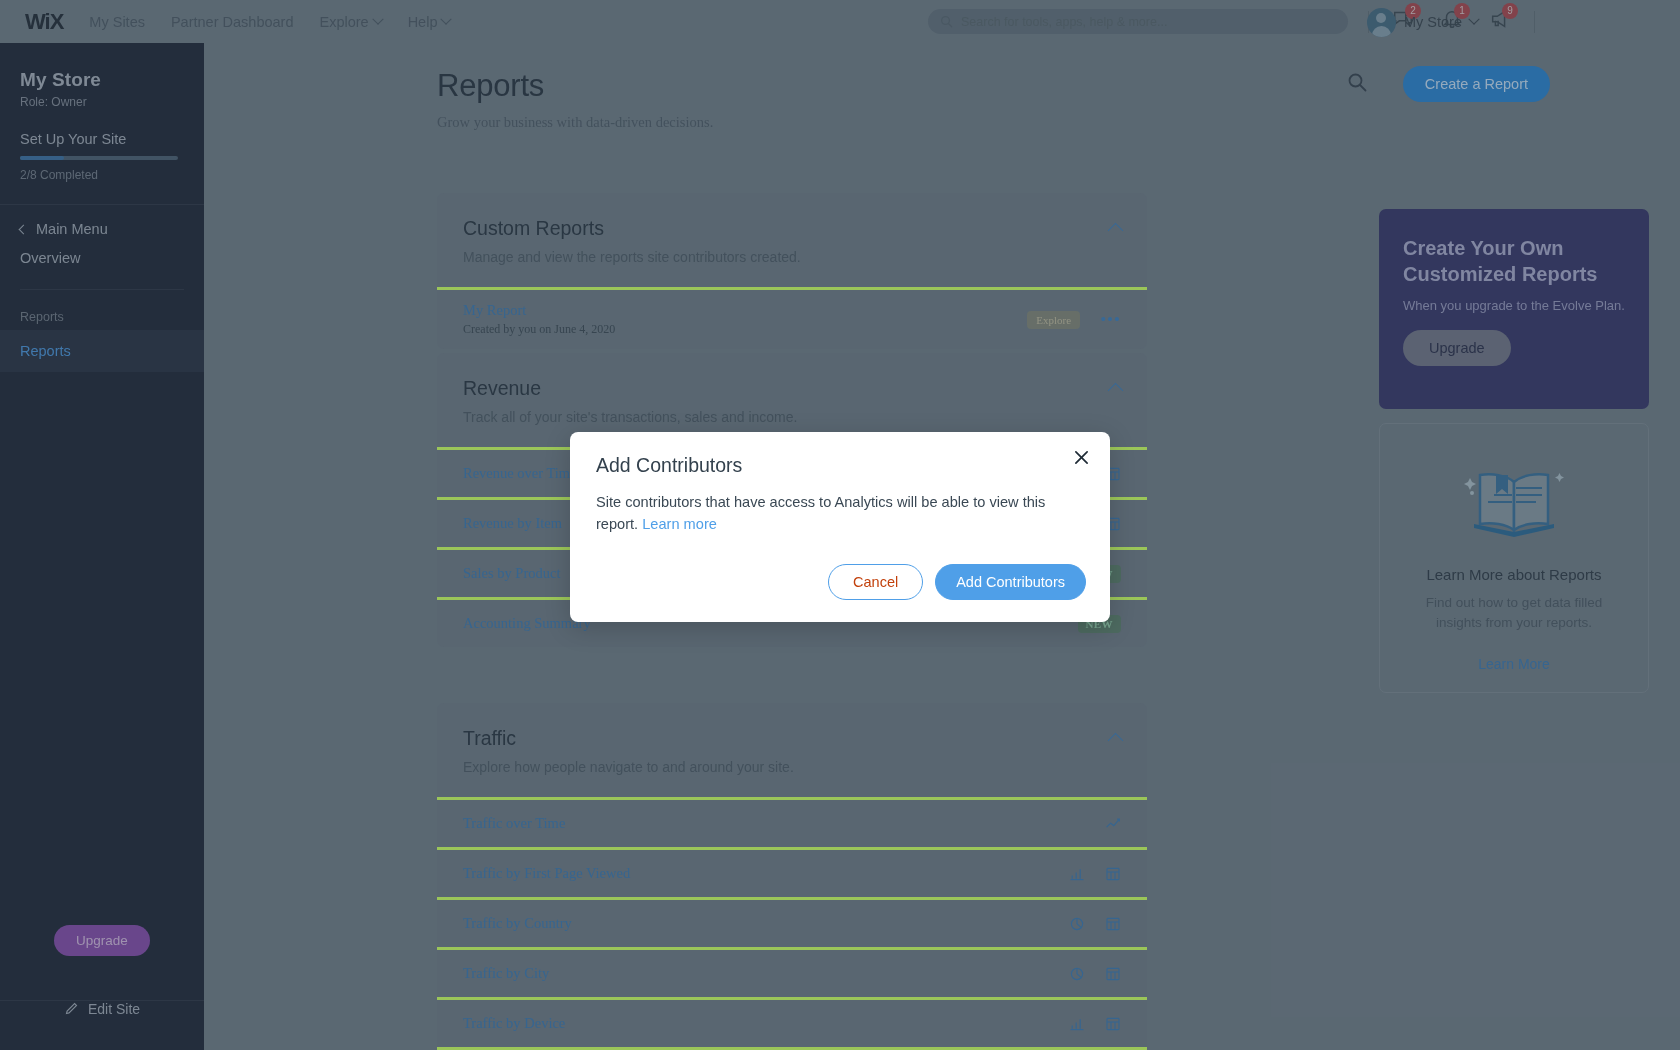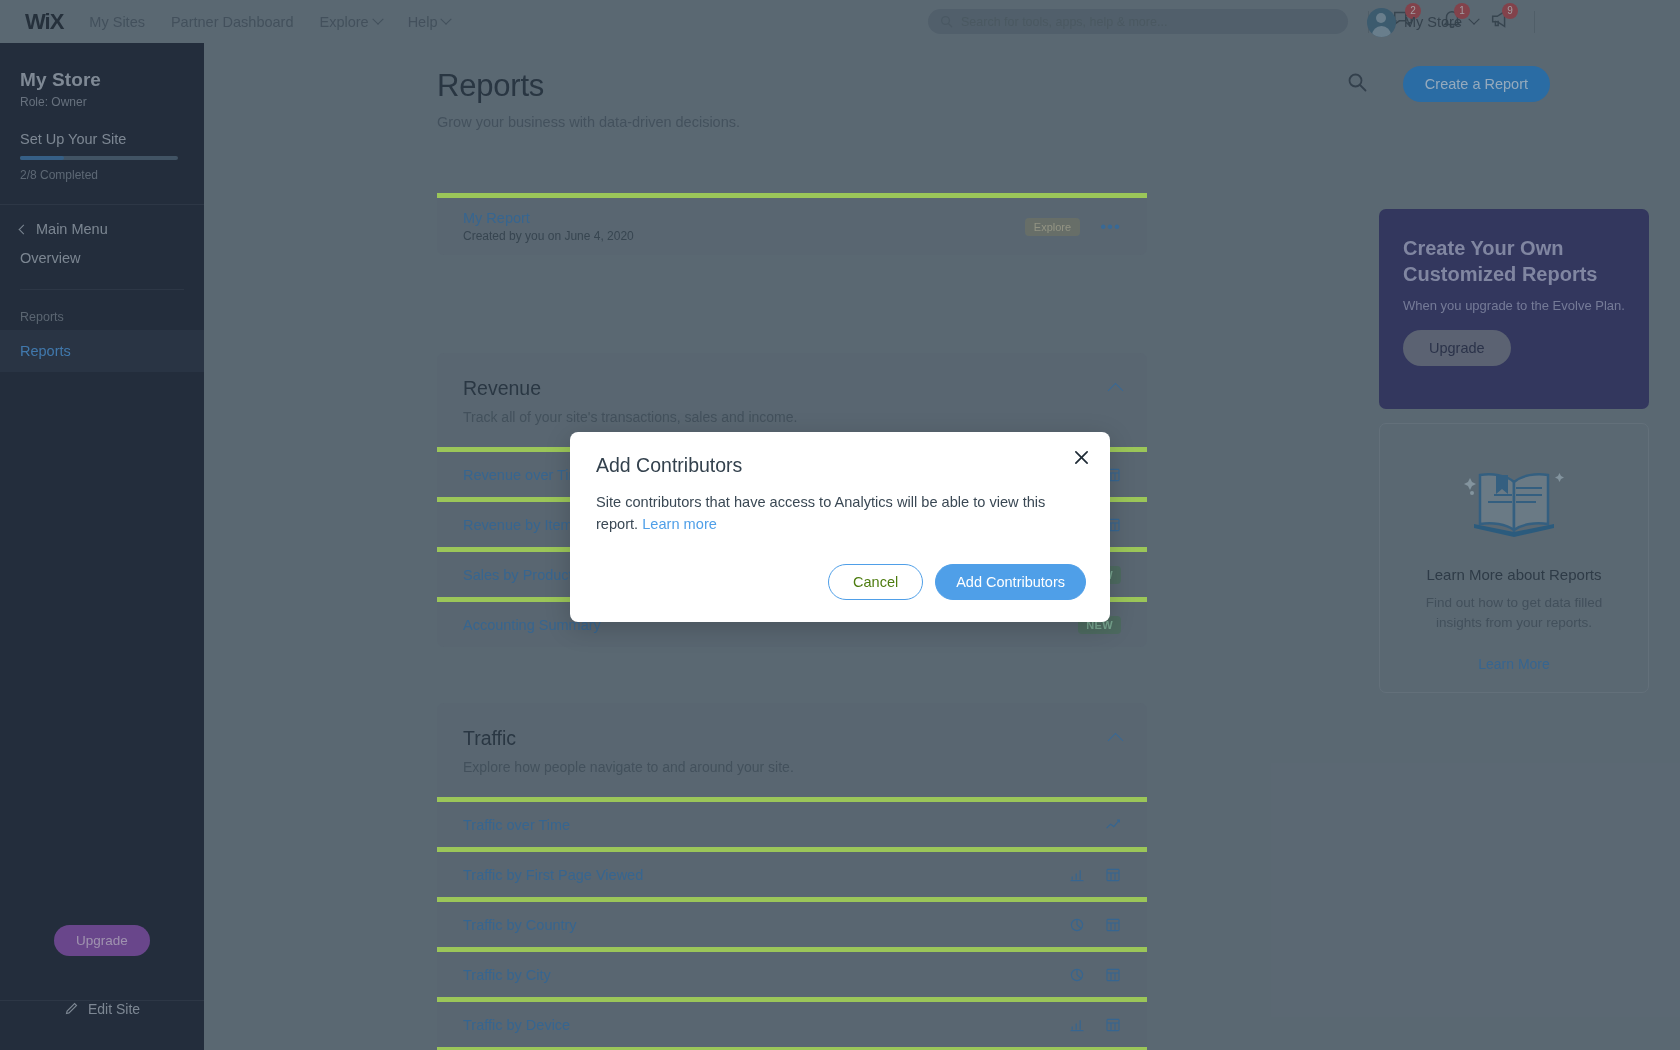--- a/index.html
+++ b/index.html
@@ -112,21 +112,21 @@
     position: absolute; bottom: 0; left: 0; width: 204px; height: 50px;
     border-top: 1px solid #313c4c; display: flex; align-items: flex-start;
     justify-content: center; gap: 9px; font-size: 14px; color: #98a2af;
   }
   #sb-edit svg { width: 15px; height: 15px; }
 
   
   #main { position: absolute; left: 204px; top: 43px; width: 1476px; height: 1007px; }
   #page-head { position: absolute; left: 233px; top: 25px; }
   #page-title { font-size: 31px; color: #2c3a47; font-weight: normal; letter-spacing: -.2px; }
-  #page-sub { font-size: 14.5px; color: #4e5d69; margin-top: 10px; }
+  #page-sub { font-size: 14.5px; color: #4e5d69; margin-top: 10px; font-family: Liberation Serif, serif; }
   #head-actions { position: absolute; right: 130px; top: 23px; display: flex; align-items: center; gap: 36px; justify-content: flex-end; }
   #head-search svg { width: 20px; height: 20px; opacity: .8; }
   #create-report {
     background: #2d7fc4; color: #b7cfe4; font-size: 14.5px;
     padding: 10px 22px; border-radius: 19px; border: 0; font-family: inherit;
   }
 
   
   .card {
     position: absolute; left: 233px; width: 710px;
@@ -135,23 +135,24 @@
   .card-head { padding: 24px 26px 22px 26px; position: relative; }
   .card-head h2 { font-size: 19.5px; font-weight: normal; color: #2d3b48; }
   .card-head p { font-size: 14px; color: #4d5c68; margin-top: 9px; }
   .collapse-arrow {
     position: absolute; right: 26px; top: 32px;
     width: 11px; height: 11px;
     border-left: 1.8px solid #3f7bb3; border-top: 1.8px solid #3f7bb3;
     transform: rotate(45deg);
   }
   .row {
-    border-top: 5px solid #bef264; height: 50px;
+    border-top: 3px solid #bef264; height: 50px;
     display: flex; padding: 0 26px;
     position: relative;
+    font-family: Liberation Serif, serif;
   }
   .row .label { font-size: 14.5px; color: #3d77ab; }
   .row .sub { font-size: 12px; color: #3e4d59; margin-top: 3px; }
   .row-left { display: flex; flex-direction: column; justify-content: center; }
   .row-right {
     margin-left: auto; display: flex; align-items: center; gap: 20px;
   }
   .row-right svg { width: 16px; height: 16px; display: block; }
   .pill-private {
     background: #7b8278; color: #b3b19a; font-size: 11px;
@@ -200,21 +201,21 @@
   }
   #modal .body {
     position: absolute; left: 26px; top: 60px; width: 476px;
     font-size: 14.6px; line-height: 1.5; color: #3a4854;
   }
   #modal .body a { color: #4f9fe8; text-decoration: none; }
   #modal .footer {
     position: absolute; right: 24px; bottom: 22px; display: flex; gap: 12px;
   }
   #btn-cancel {
-    background: #fff; border: 1px solid #4f9fe8; color: #4d7c0f;
+    background: #fff; border: 1px solid #4f9fe8; color: #c2410c;
     font-size: 14.5px; padding: 7px 24px; border-radius: 18px; font-family: inherit;
   }
   #btn-add {
     background: #4f9fe8; border: 1px solid #4f9fe8; color: #fff;
     font-size: 14.5px; padding: 9px 20px; border-radius: 18px; font-family: inherit;
   }
   #modal-close {
     position: absolute; right: 18px; top: 16px; width: 22px; height: 22px;
     background: none; border: 0; cursor: pointer;
   }
@@ -335,20 +336,25 @@
       <span id="head-search">
         <svg viewBox="0 0 20 20" fill="none" stroke="#2d3b48" stroke-width="1.8">
           <circle cx="8.5" cy="8.5" r="6"></circle>
             <line x1="13" y1="13" x2="18.5" y2="18.5" stroke-linecap="round"></line>
         </svg>
       </span>
       <button id="create-report">Create a Report</button>
     </div>
 
     <div class="card" id="card-0" style="top:150px">
+      <div class="card-head">
+        <h2>Custom Reports</h2>
+        <p>Manage and view the reports site contributors created.</p>
+        <span class="collapse-arrow"></span>
+      </div>
       <div class="row" style="height:62px">
         <div class="row-left">
           <span class="label">My Report</span>
           <span class="sub">Created by you on June 4, 2020</span>
         </div>
         <div class="row-right">
           <span class="pill-private">Explore</span>
           <span class="dots">•••</span>
         </div>
       </div>

